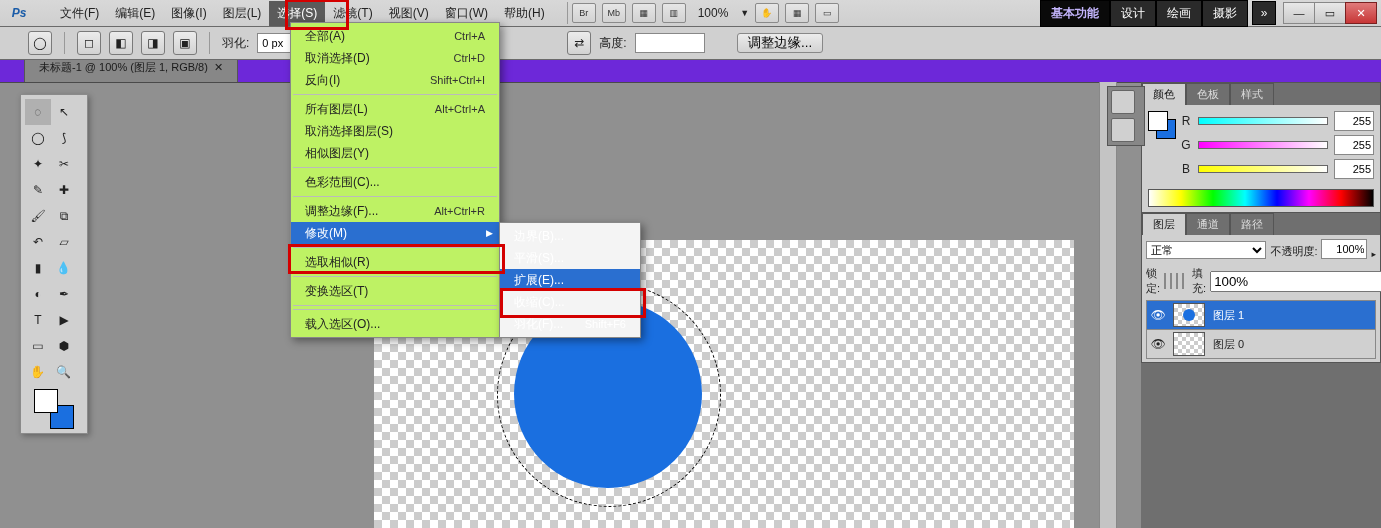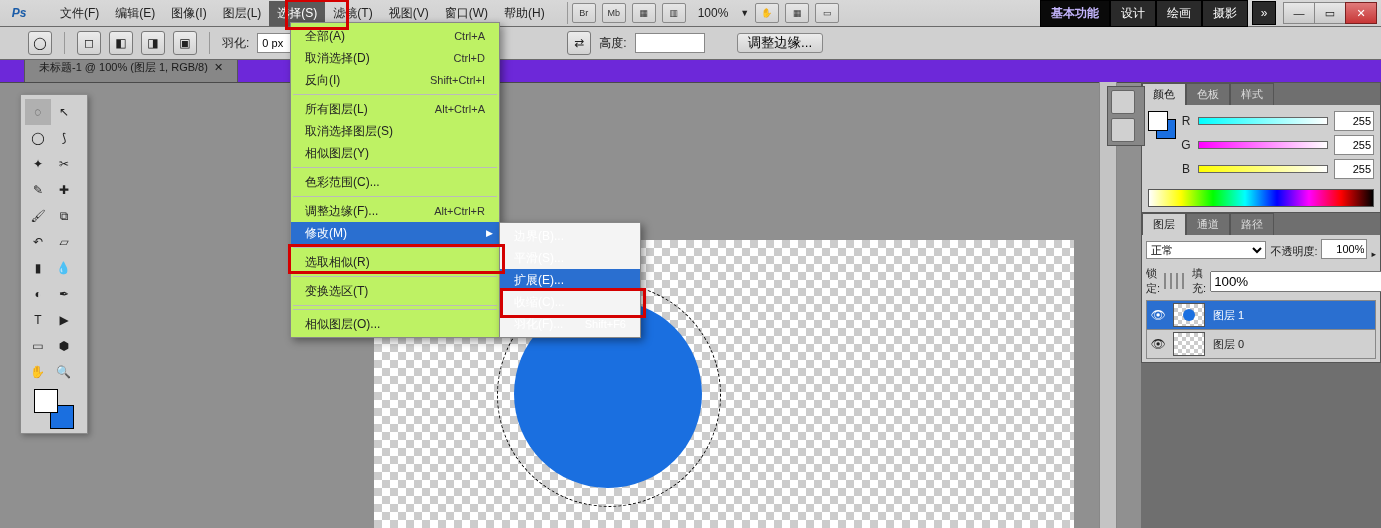--- a/index.html
+++ b/index.html
@@ -368,20 +368,20 @@
       <div class="row">
         <span>选取相似(R)</span>
       </div>
       <hr>
       <div class="row">
         <span>变换选区(T)</span>
       </div>
       <hr>
       <hr>
       <div class="row">
-        <span>相似图层(O)...</span>
+        <span>载入选区(O)...</span>
       </div>
     </div>
 
   <div class="redbox" style="top:-1px;left:285px;width:58px;height:25px"></div>
   <div class="redbox" style="top:244px;left:288px;width:211px;height:24px"></div>
   <div class="redbox" style="top:288px;left:500px;width:140px;height:24px"></div>
 </div>
 
 </body></html>

